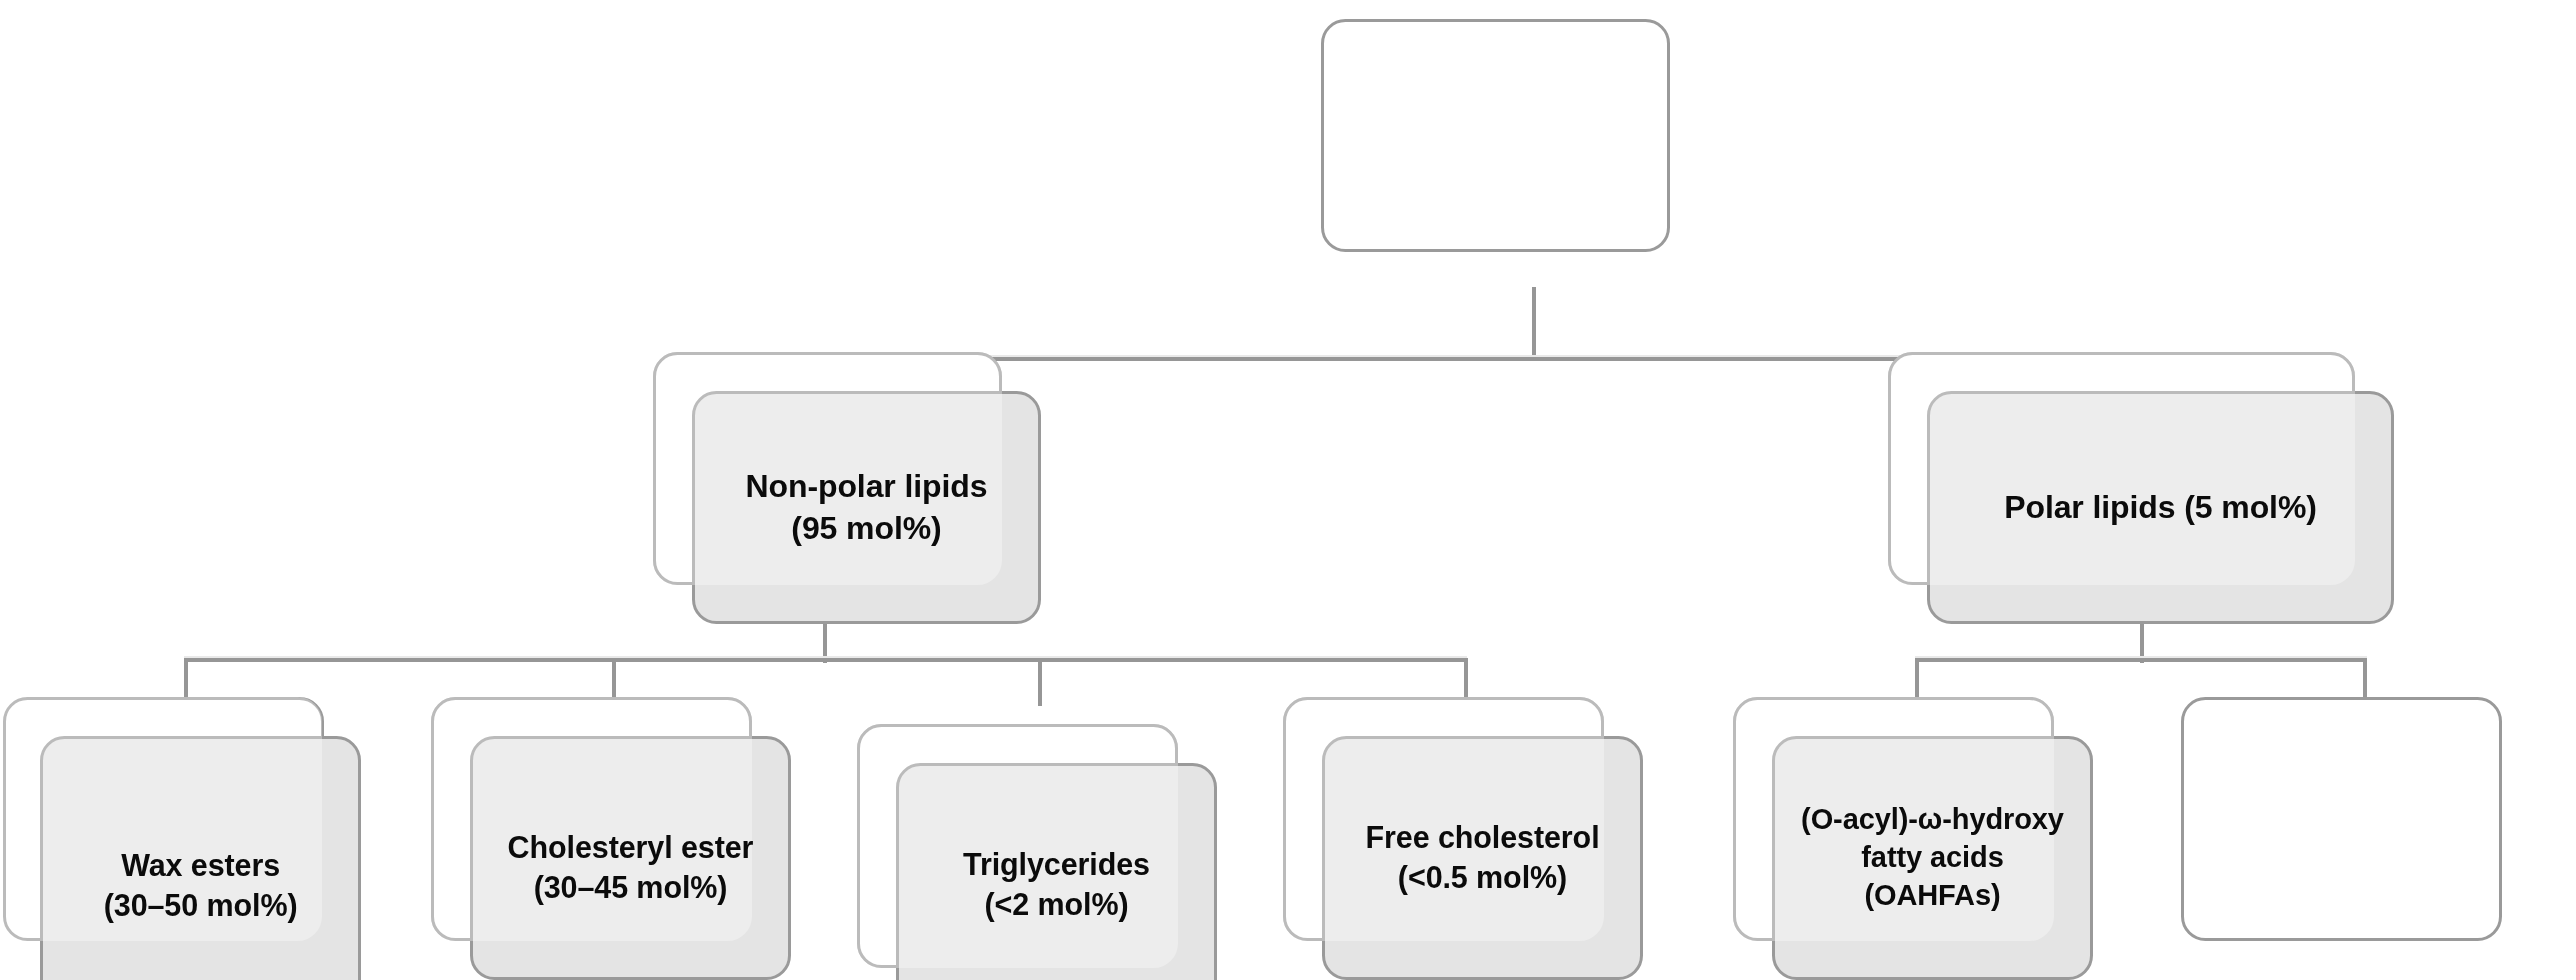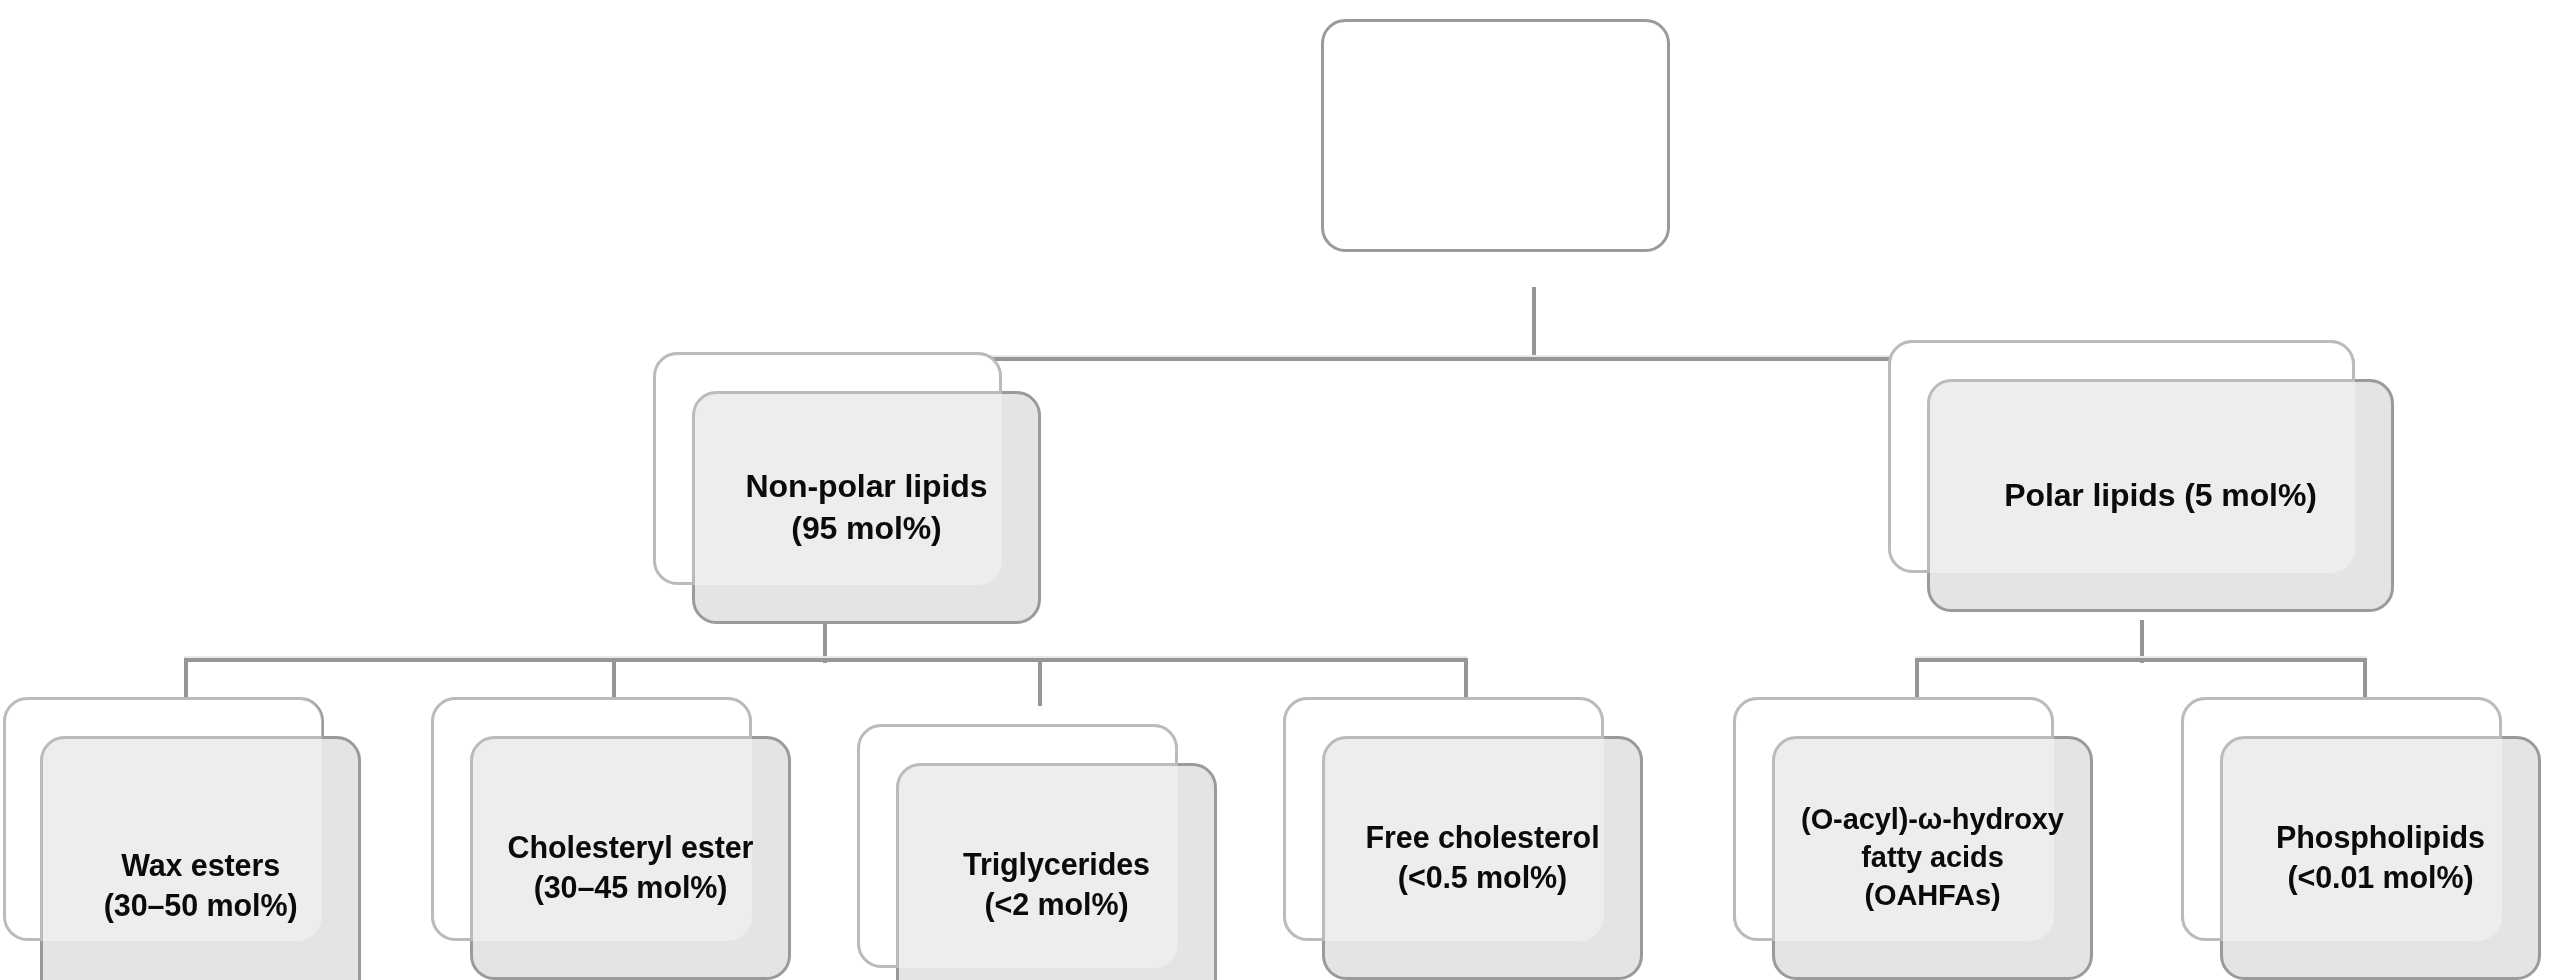--- a/index.html
+++ b/index.html
@@ -97,21 +97,21 @@
   </div>
 
   <div class="node" style="left:653px; top:352px; width:388px; height:272px;border-radius:17px;">
     <div class="back" style="width:349px;height:233px;"></div>
     <div class="front" style="left:39px;top:39px;width:349px;height:233px;--bw:349px;--bh:233px;">
       <span class="label" style="font-size:32px;">Non-polar lipids
 (95 mol%)</span>
     </div>
   </div>
 
-  <div class="node" style="left:1888px; top:340px; width:506px; height:272px;">
+  <div class="node" style="left:1888px; top:352px; width:506px; height:272px;">
     <div class="back" style="width:467px;height:233px;"></div>
     <div class="front" style="left:39px;top:39px;width:467px;height:233px;--bw:467px;--bh:233px;">
       <span class="label" style="font-size:32px;">Polar lipids (5 mol%)</span>
     </div>
   </div>
 
   <div class="node" style="left:3.1px; top:697px; width:360px; height:283px;">
     <div class="back" style="width:321px;height:244px;"></div>
     <div class="front" style="left:37px;top:39px;width:321px;height:300px;text-align:center;--bw:321px;--bh:244px;">
       <span class="label" style="font-size:30.5px;">Wax esters
@@ -147,20 +147,16 @@
     <div class="back" style="width:321px;height:244px;"></div>
     <div class="front" style="left:39px;top:39px;width:321px;height:244px;--bw:321px;--bh:244px;">
       <span class="label" style="font-size:29px;">(O-acyl)-ω-hydroxy
 fatty acids
 (OAHFAs)</span>
     </div>
   </div>
 
   <div class="node" style="left:2181px; top:697px; width:360px; height:283px;">
     <div class="back" style="width:321px;height:244px;"></div>
-    <div class="front" style="left:39px;top:39px;width:321px;height:244px;--bw:321px;--bh:244px;">
-      <span class="label" style="font-size:30.5px;">Phospholipids
-(&lt;0.01 mol%)</span>
-    </div>
   </div>
 
 </div>
 
 
 </body></html>

